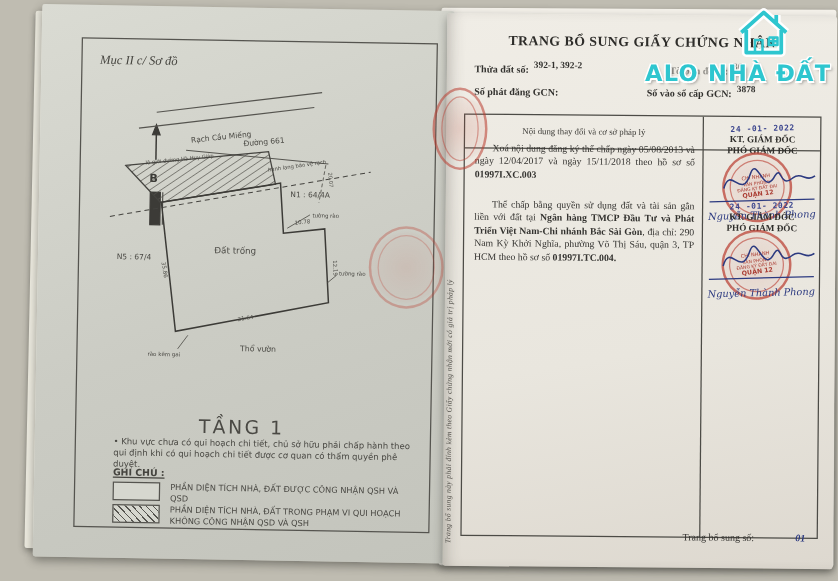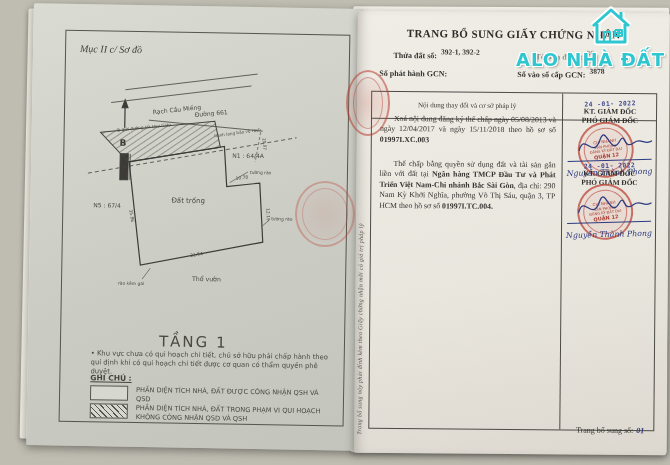--- a/index.html
+++ b/index.html
@@ -86,21 +86,21 @@
   .st4{font-size:5px;font-weight:bold;margin-top:1px;}
   .sig-svg{position:absolute;left:10px;top:0;}
   .ink-line{position:absolute;left:4px;top:34px;width:84px;height:1.3px;background:#2c3a80;transform:rotate(-2deg);}
   .signer-name{margin-top:2px;font-size:7.8px;font-style:italic;color:#2c3a80;font-family:"DejaVu Serif",serif;transform:rotate(-2deg);}
   .side-note{
     position:absolute;left:2px;top:128px;height:296px;
     writing-mode:vertical-rl;transform:rotate(180deg);
     font-size:6px;font-style:italic;color:#55534d;letter-spacing:.3px;
   }
   .page-footer{position:absolute;right:22px;bottom:20px;font-size:8px;color:#33322f;}
-  .page-footer .hand{font-style:italic;font-weight:bold;color:#2c3a80;padding-left:3px;}
+  .page-footer .hand{font-style:italic;font-weight:bold;color:#2c3a80;padding-left:3px;margin-left:30px;}
   
   .edge-seal{position:absolute;border-radius:50%;border:2px solid rgba(186,62,50,.55);
     background:radial-gradient(circle, rgba(200,85,70,.18), rgba(200,85,70,.06) 65%, transparent 70%);}
   .edge-seal::before{content:"";position:absolute;inset:5px;border:1px solid rgba(186,62,50,.45);border-radius:50%;}
   .edge-seal.sA{left:346px;top:70px;width:40px;height:62px;}
   .edge-seal.sB{left:295px;top:181px;width:56px;height:62px;opacity:.62;}
   
   .watermark{position:absolute;right:5px;top:4px;width:178px;text-align:right;z-index:50;
     font-family:"DejaVu Sans",sans-serif;}
   .wm-brand{font-size:18px;font-weight:bold;letter-spacing:1px;color:#2ec6cf;line-height:1;
@@ -181,28 +181,28 @@
     <div class="legend-row r2">
       <div class="legend-box hatched"></div>
       <div class="legend-text">PHẦN DIỆN TÍCH NHÀ, ĐẤT TRONG PHẠM VI QUI HOẠCH KHÔNG CÔNG NHẬN QSD VÀ QSH</div>
     </div>
   </div>
 </div>
 
 <div class="page right-page">
   <div class="doc-title">TRANG BỔ SUNG GIẤY CHỨNG NHẬN</div>
 
-  <div class="field" style="left:36px;top:40px;">
+  <div class="field" style="left:22px;top:40px;">
     <span>Thửa đất số:</span><span class="val">392-1, 392-2</span>
   </div>
   <div class="field faint" style="left:178px;top:40px;">
     <span>Tờ bản đồ số:</span><span class="val">36</span>
   </div>
   <div class="field" style="left:22px;top:58px;">
-    <span>Số phát hành GCN:</span>
+    <span>Số phát đăng GCN:</span>
   </div>
   <div class="field" style="left:160px;top:58px;">
     <span>Số vào sổ cấp GCN:</span><span class="val">3878</span>
   </div>
 
   <div class="doc-table">
     <div class="col-divider"></div>
     <div class="header-row">
       <div class="hcell c1">Nội dung thay đổi và cơ sở pháp lý</div>
     </div>

